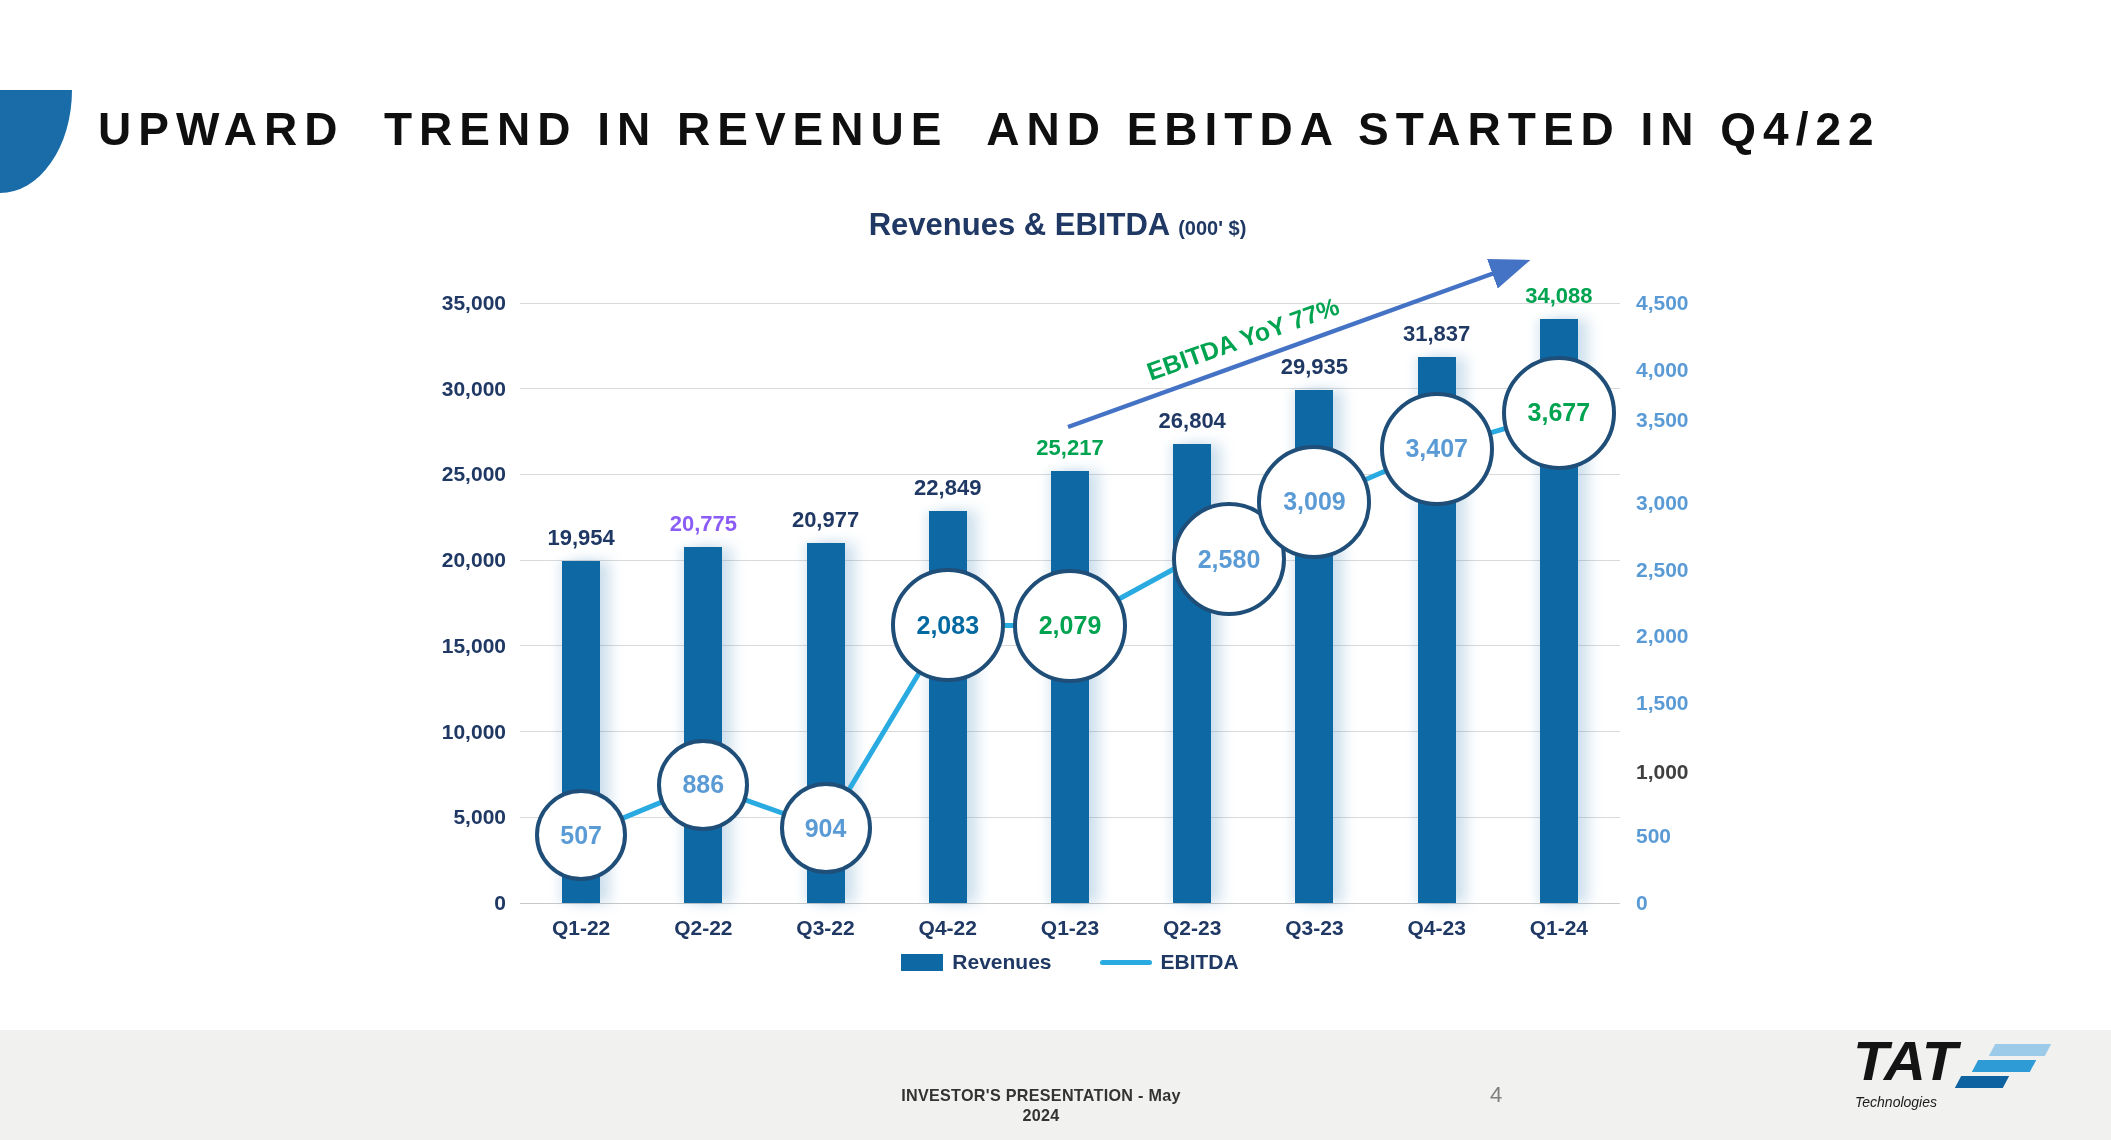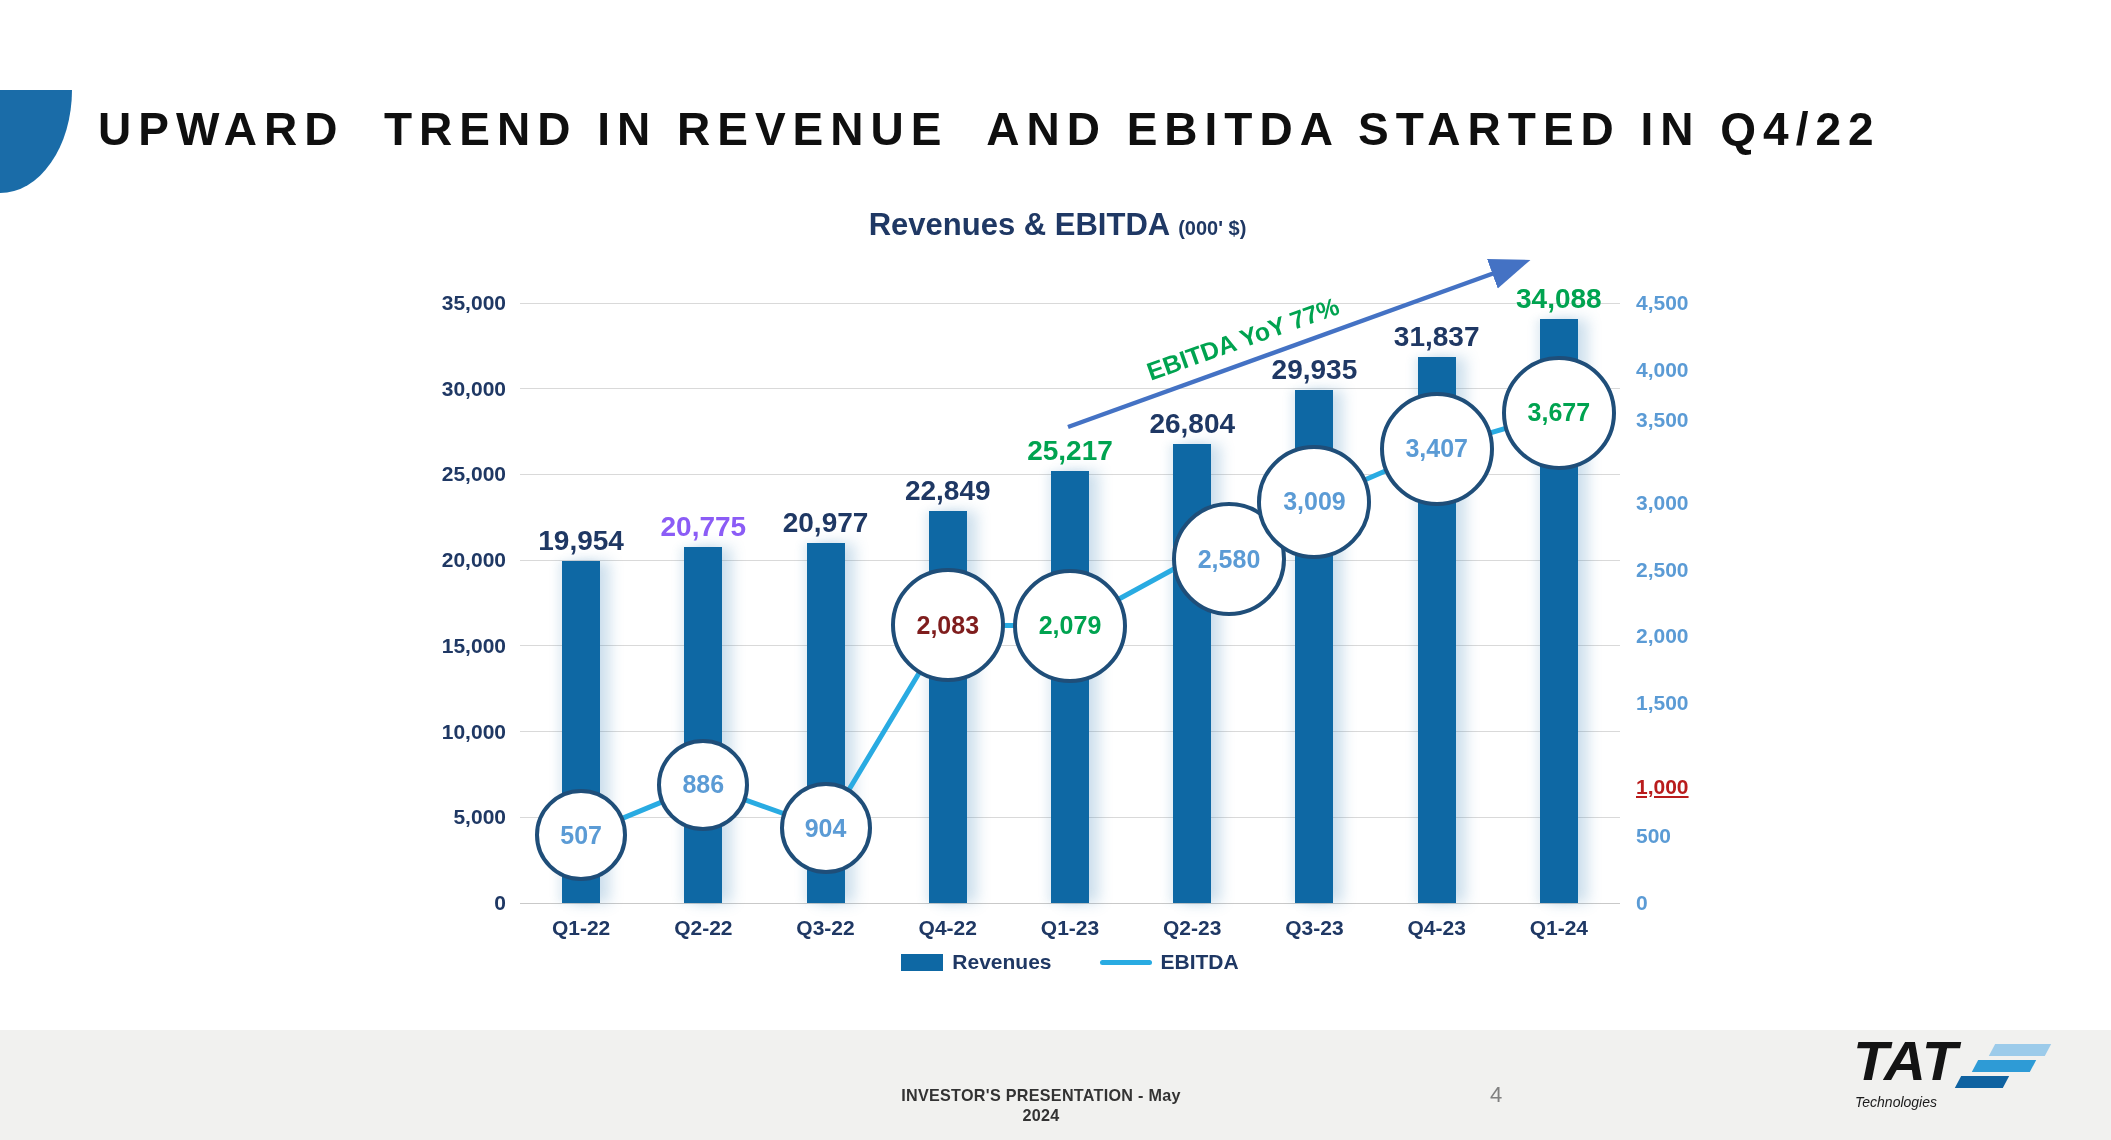--- a/index.html
+++ b/index.html
@@ -21,21 +21,21 @@
 
   
   #plot{position:absolute;left:520px;top:303px;width:1100px;height:600px;}
   .grid{position:absolute;left:0;width:100%;height:1px;}
   .ytick-left{position:absolute;right:calc(100% + 14px);width:130px;text-align:right;
               font-size:21px;font-weight:700;line-height:30px;}
   .ytick-right{position:absolute;left:calc(100% + 16px);width:110px;text-align:left;
                font-size:21px;font-weight:700;line-height:30px;}
   .bar{position:absolute;width:38px;
        box-shadow:10px 0 14px rgba(60,130,185,.25), -5px 0 8px rgba(60,130,185,.12);}
-  .blabel{position:absolute;width:140px;text-align:center;font-size:28px;font-weight:700;z-index:6;}
+  .blabel{position:absolute;width:140px;text-align:center;font-size:22px;font-weight:700;z-index:6;}
   .xlabel{position:absolute;top:613px;width:120px;text-align:center;font-size:21px;
           font-weight:700;color:#1F3864;}
   .linesvg{position:absolute;left:0;top:0;width:1100px;height:600px;overflow:visible;z-index:3;}
   .circle{position:absolute;background:#ffffff;border:4px solid #a16207;border-radius:50%;
           display:flex;align-items:center;justify-content:center;font-size:25px;font-weight:700;
           z-index:4;box-sizing:border-box;}
 
   
   #legend{position:absolute;left:520px;top:950px;width:1100px;display:flex;
           justify-content:center;align-items:center;gap:48px;}
@@ -91,21 +91,21 @@
       <div class="grid" style="top: 256.643px; background: rgb(217, 217, 217);"></div>
       <div class="ytick-left" style="top: 242.143px; color: rgb(31, 56, 100);">20,000</div>
       <div class="grid" style="top: 170.929px; background: rgb(217, 217, 217);"></div>
       <div class="ytick-left" style="top: 156.429px; color: rgb(31, 56, 100);">25,000</div>
       <div class="grid" style="top: 85.2143px; background: rgb(217, 217, 217);"></div>
       <div class="ytick-left" style="top: 70.7143px; color: rgb(31, 56, 100);">30,000</div>
       <div class="grid" style="top: -0.5px; background: rgb(217, 217, 217);"></div>
       <div class="ytick-left" style="top: -15px; color: rgb(31, 56, 100);">35,000</div>
       <div class="ytick-right" style="top: 585px; color: rgb(91, 155, 213);">0</div>
       <div class="ytick-right" style="top: 518.333px; color: rgb(91, 155, 213);">500</div>
-      <div class="ytick-right" style="top: 469px; color: #b91c1c; text-decoration: underline;">1,000</div>
+      <div class="ytick-right" style="top: 454px; color: #404040;">1,000</div>
       <div class="ytick-right" style="top: 385px; color: rgb(91, 155, 213);">1,500</div>
       <div class="ytick-right" style="top: 318.333px; color: rgb(91, 155, 213);">2,000</div>
       <div class="ytick-right" style="top: 251.667px; color: rgb(91, 155, 213);">2,500</div>
       <div class="ytick-right" style="top: 185px; color: rgb(91, 155, 213);">3,000</div>
       <div class="ytick-right" style="top: 102px; color: rgb(91, 155, 213);">3,500</div>
       <div class="ytick-right" style="top: 51.6667px; color: rgb(91, 155, 213);">4,000</div>
       <div class="ytick-right" style="top: -15px; color: rgb(91, 155, 213);">4,500</div>
       <div class="bar" style="left: 42.1111px; top: 257.931px; height: 342.069px; background: rgb(14, 104, 164);"></div>
       <div class="blabel" style="left: -8.88889px; top: 221.931px; color: rgb(31, 56, 100);">19,954</div>
       <div class="xlabel" style="left: 1.11111px;">Q1-22</div>
@@ -132,21 +132,21 @@
       <div class="xlabel" style="left: 856.667px;">Q4-23</div>
       <div class="bar" style="left: 1019.89px; top: 15.6343px; height: 584.366px; background: rgb(14, 104, 164);"></div>
       <div class="blabel" style="left: 968.889px; top: -20.3657px; color: rgb(0, 163, 80);">34,088</div>
       <div class="xlabel" style="left: 978.889px;">Q1-24</div>
       <svg viewBox="0 0 1100 600" class="linesvg">
         <polyline points="61.1,532.4 183.3,481.9 305.6,525.5 427.8,322.3 550.0,322.8 672.2,256.0 794.4,198.8 916.7,145.7 1038.9,109.7" fill="none" stroke="#29ABE2" stroke-width="5" stroke-linejoin="round"></polyline>
       </svg>
       <div class="circle" style="left: 15.1111px; top: 486.4px; width: 92px; height: 92px; border-color: rgb(31, 78, 121); color: rgb(91, 155, 213);">507</div>
       <div class="circle" style="left: 137.333px; top: 435.867px; width: 92px; height: 92px; border-color: rgb(31, 78, 121); color: rgb(91, 155, 213);">886</div>
       <div class="circle" style="left: 259.556px; top: 479.467px; width: 92px; height: 92px; border-color: rgb(31, 78, 121); color: rgb(91, 155, 213);">904</div>
-      <div class="circle" style="left: 370.778px; top: 265.267px; width: 114px; height: 114px; border-color: rgb(31, 78, 121); color: #7f1d1d;">2,083</div>
+      <div class="circle" style="left: 370.778px; top: 265.267px; width: 114px; height: 114px; border-color: rgb(31, 78, 121); color: #0369a1;">2,083</div>
       <div class="circle" style="left: 493px; top: 265.8px; width: 114px; height: 114px; border-color: rgb(31, 78, 121); color: rgb(0, 163, 80);">2,079</div>
       <div class="circle" style="left: 652px; top: 199px; width: 114px; height: 114px; border-color: rgb(31, 78, 121); color: rgb(91, 155, 213);">2,580</div>
       <div class="circle" style="left: 737.444px; top: 141.8px; width: 114px; height: 114px; border-color: rgb(31, 78, 121); color: rgb(91, 155, 213);">3,009</div>
       <div class="circle" style="left: 859.667px; top: 88.7333px; width: 114px; height: 114px; border-color: rgb(31, 78, 121); color: rgb(91, 155, 213);">3,407</div>
       <div class="circle" style="left: 981.889px; top: 52.7333px; width: 114px; height: 114px; border-color: rgb(31, 78, 121); color: rgb(0, 163, 80);">3,677</div>
     </div>
 
   <svg id="arrow-overlay" viewBox="0 0 2111 1140">
     <defs>
       <marker id="ah" markerWidth="12" markerHeight="10" refX="7" refY="3.5" orient="auto">

